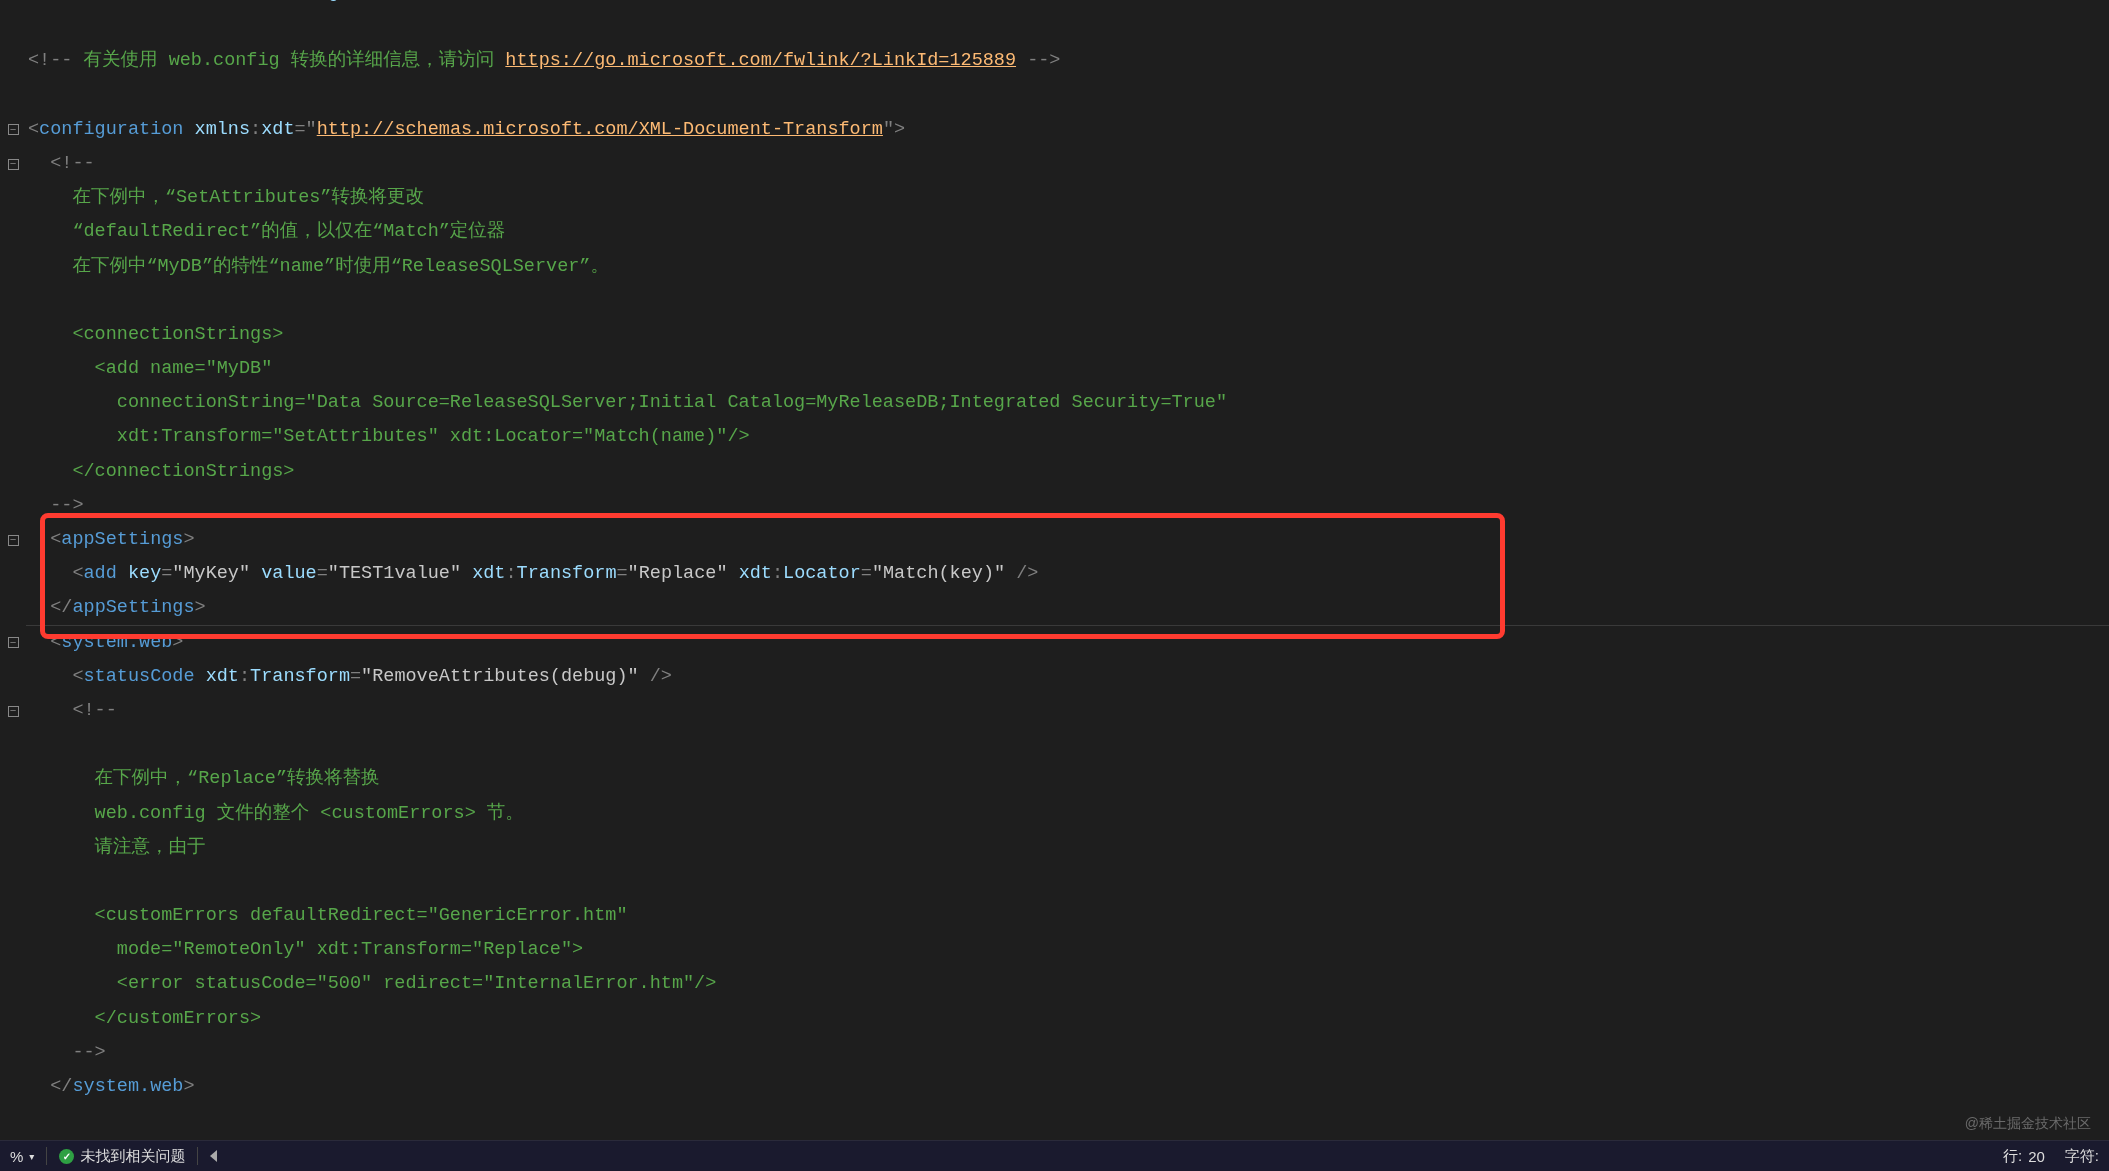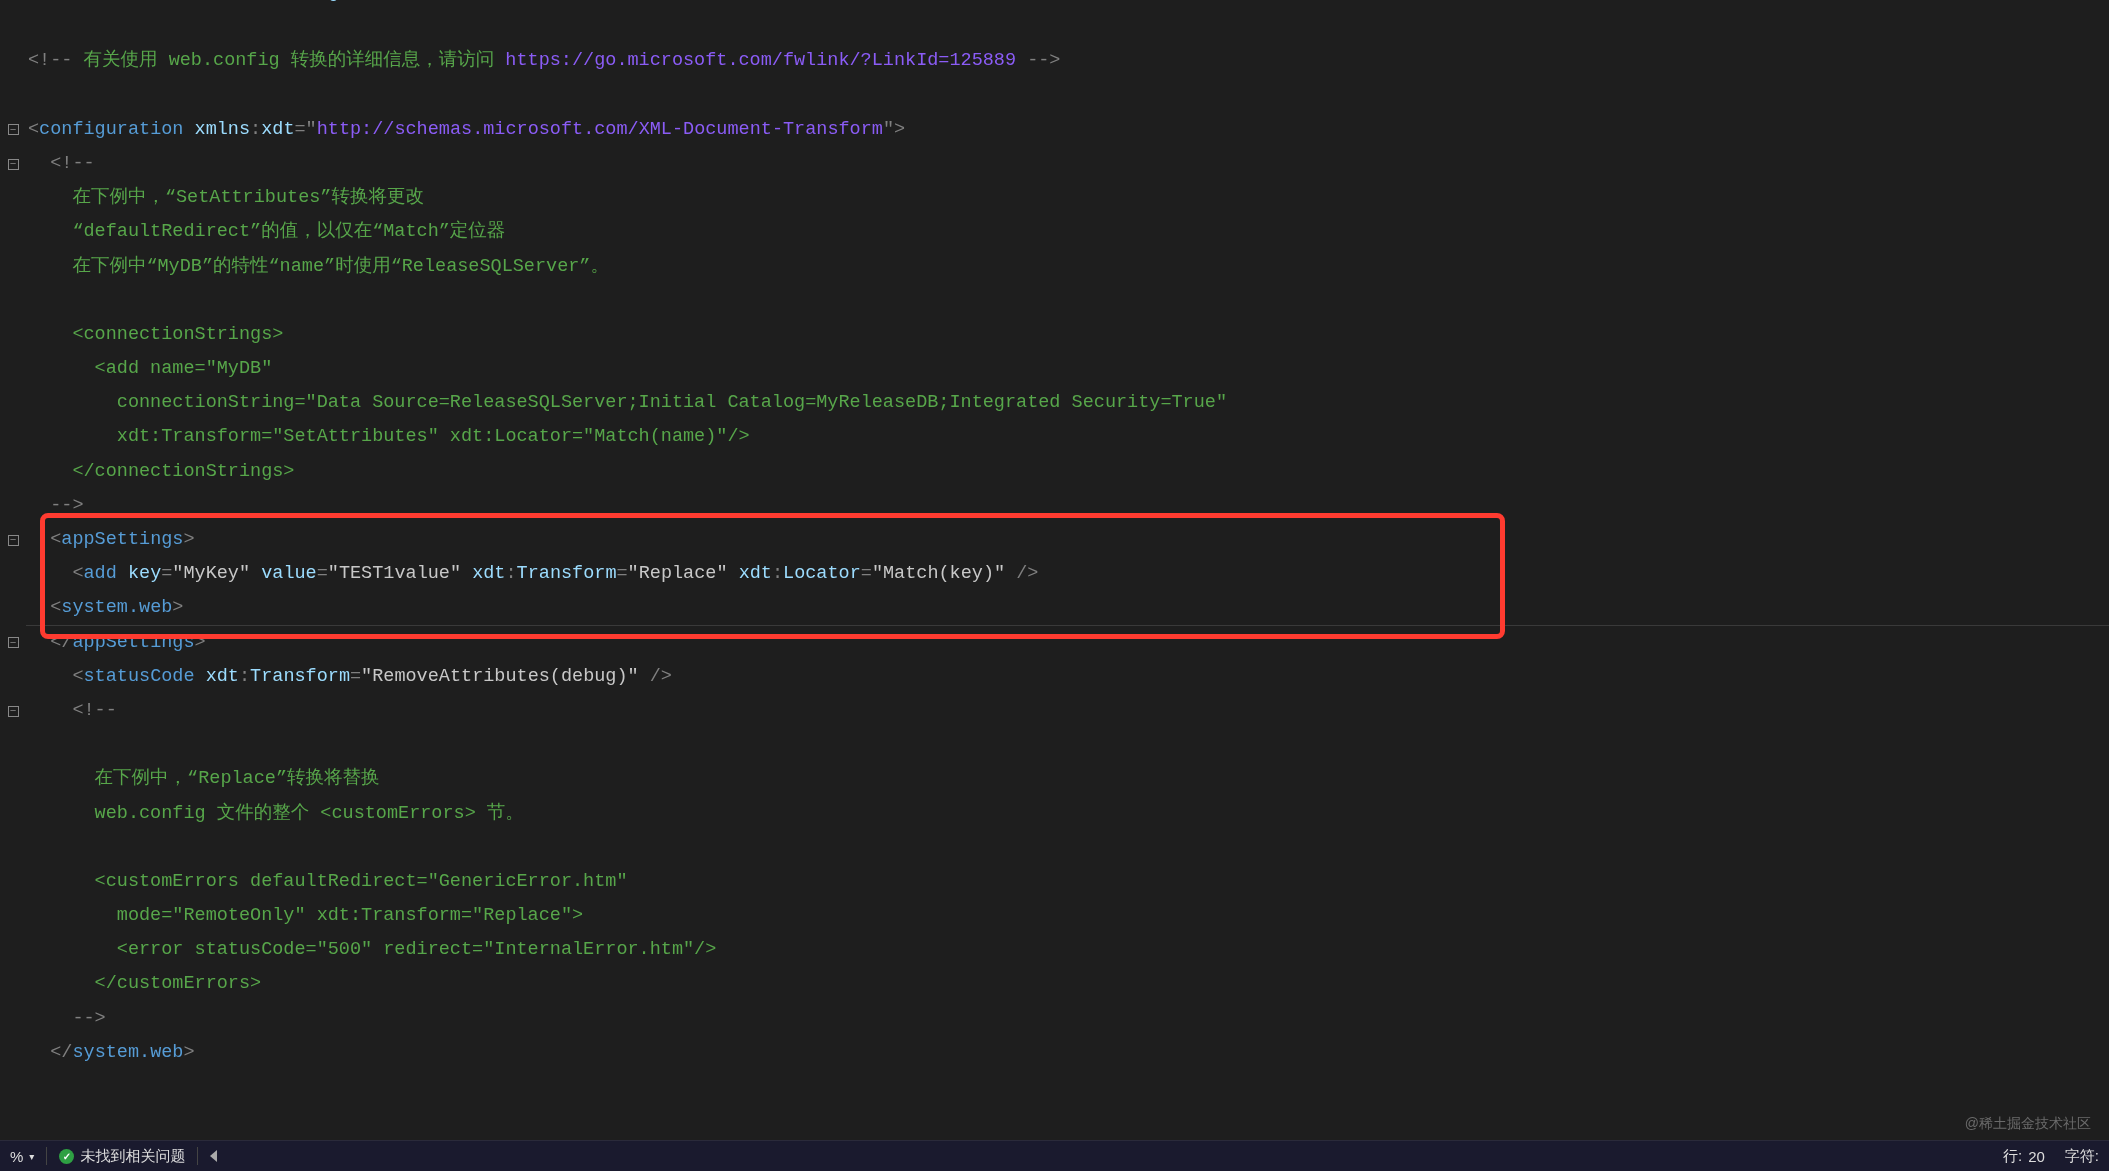--- a/index.html
+++ b/index.html
@@ -56,21 +56,21 @@
     white-space: pre;
     padding-left: 2px;
     font-size: 18.5px;
     position: relative;
   }
   .tok-comment { color: #57A64A; }
   .tok-punct { color: #808080; }
   .tok-tag { color: #569CD6; }
   .tok-attr { color: #9CDCFE; margin-top: 12px; }
   .tok-string { color: #C8C8C8; }
-  .tok-link { color: #8b5cf6; }
+  .tok-link { color: #fdba74; text-decoration: underline; }
   .highlight-box {
     position: absolute;
     border: 5px solid #ff3b30;
     border-radius: 8px;
     pointer-events: none;
     z-index: 5;
     left: 40px;
     top: 513px;
     width: 1465px;
     height: 126px;
@@ -192,27 +192,28 @@
       <div class="code-line"><span class="tok-comment">    在下例中“MyDB”的特性“name”时使用“ReleaseSQLServer”。</span></div>
       <div class="code-line"></div>
       <div class="code-line"><span class="tok-comment">    &lt;connectionStrings&gt;</span></div>
       <div class="code-line"><span class="tok-comment">      &lt;add name="MyDB"</span></div>
       <div class="code-line"><span class="tok-comment">        connectionString="Data Source=ReleaseSQLServer;Initial Catalog=MyReleaseDB;Integrated Security=True"</span></div>
       <div class="code-line"><span class="tok-comment">        xdt:Transform="SetAttributes" xdt:Locator="Match(name)"/&gt;</span></div>
       <div class="code-line"><span class="tok-comment">    &lt;/connectionStrings&gt;</span></div>
       <div class="code-line"><span class="tok-punct">  --&gt;</span></div>
       <div class="code-line"><span class="tok-punct">  &lt;</span><span class="tok-tag">appSettings</span><span class="tok-punct">&gt;</span></div>
       <div class="code-line"><span class="tok-punct">    &lt;</span><span class="tok-tag">add</span><span> </span><span class="tok-attr">key</span><span class="tok-punct">=</span><span class="tok-string">"MyKey"</span><span> </span><span class="tok-attr">value</span><span class="tok-punct">=</span><span class="tok-string">"TEST1value"</span><span> </span><span class="tok-attr">xdt</span><span class="tok-punct">:</span><span class="tok-attr">Transform</span><span class="tok-punct">=</span><span class="tok-string">"Replace"</span><span> </span><span class="tok-attr">xdt</span><span class="tok-punct">:</span><span class="tok-attr">Locator</span><span class="tok-punct">=</span><span class="tok-string">"Match(key)"</span><span> </span><span class="tok-punct">/&gt;</span></div>
+      <div class="code-line"><span class="tok-punct">  &lt;/</span><span class="tok-tag">appSettings</span><span class="tok-punct">&gt;</span></div>
       <div class="code-line"><span class="tok-punct">  &lt;</span><span class="tok-tag">system.web</span><span class="tok-punct">&gt;</span></div>
-      <div class="code-line"><span class="tok-punct">  &lt;/</span><span class="tok-tag">appSettings</span><span class="tok-punct">&gt;</span></div>
       <div class="code-line"><span class="tok-punct">    &lt;</span><span class="tok-tag">statusCode</span><span> </span><span class="tok-attr">xdt</span><span class="tok-punct">:</span><span class="tok-attr">Transform</span><span class="tok-punct">=</span><span class="tok-string">"RemoveAttributes(debug)"</span><span> </span><span class="tok-punct">/&gt;</span></div>
       <div class="code-line"><span class="tok-punct">    &lt;!--</span></div>
       <div class="code-line"></div>
       <div class="code-line"><span class="tok-comment">      在下例中，“Replace”转换将替换</span></div>
       <div class="code-line"><span class="tok-comment">      web.config 文件的整个 &lt;customErrors&gt; 节。</span></div>
+      <div class="code-line"><span class="tok-comment">      请注意，由于</span></div>
       <div class="code-line"></div>
       <div class="code-line"><span class="tok-comment">      &lt;customErrors defaultRedirect="GenericError.htm"</span></div>
       <div class="code-line"><span class="tok-comment">        mode="RemoteOnly" xdt:Transform="Replace"&gt;</span></div>
       <div class="code-line"><span class="tok-comment">        &lt;error statusCode="500" redirect="InternalError.htm"/&gt;</span></div>
       <div class="code-line"><span class="tok-comment">      &lt;/customErrors&gt;</span></div>
       <div class="code-line"><span class="tok-punct">    --&gt;</span></div>
       <div class="code-line"><span class="tok-punct">  &lt;/</span><span class="tok-tag">system.web</span><span class="tok-punct">&gt;</span></div>
     </div>
 </div>
 

